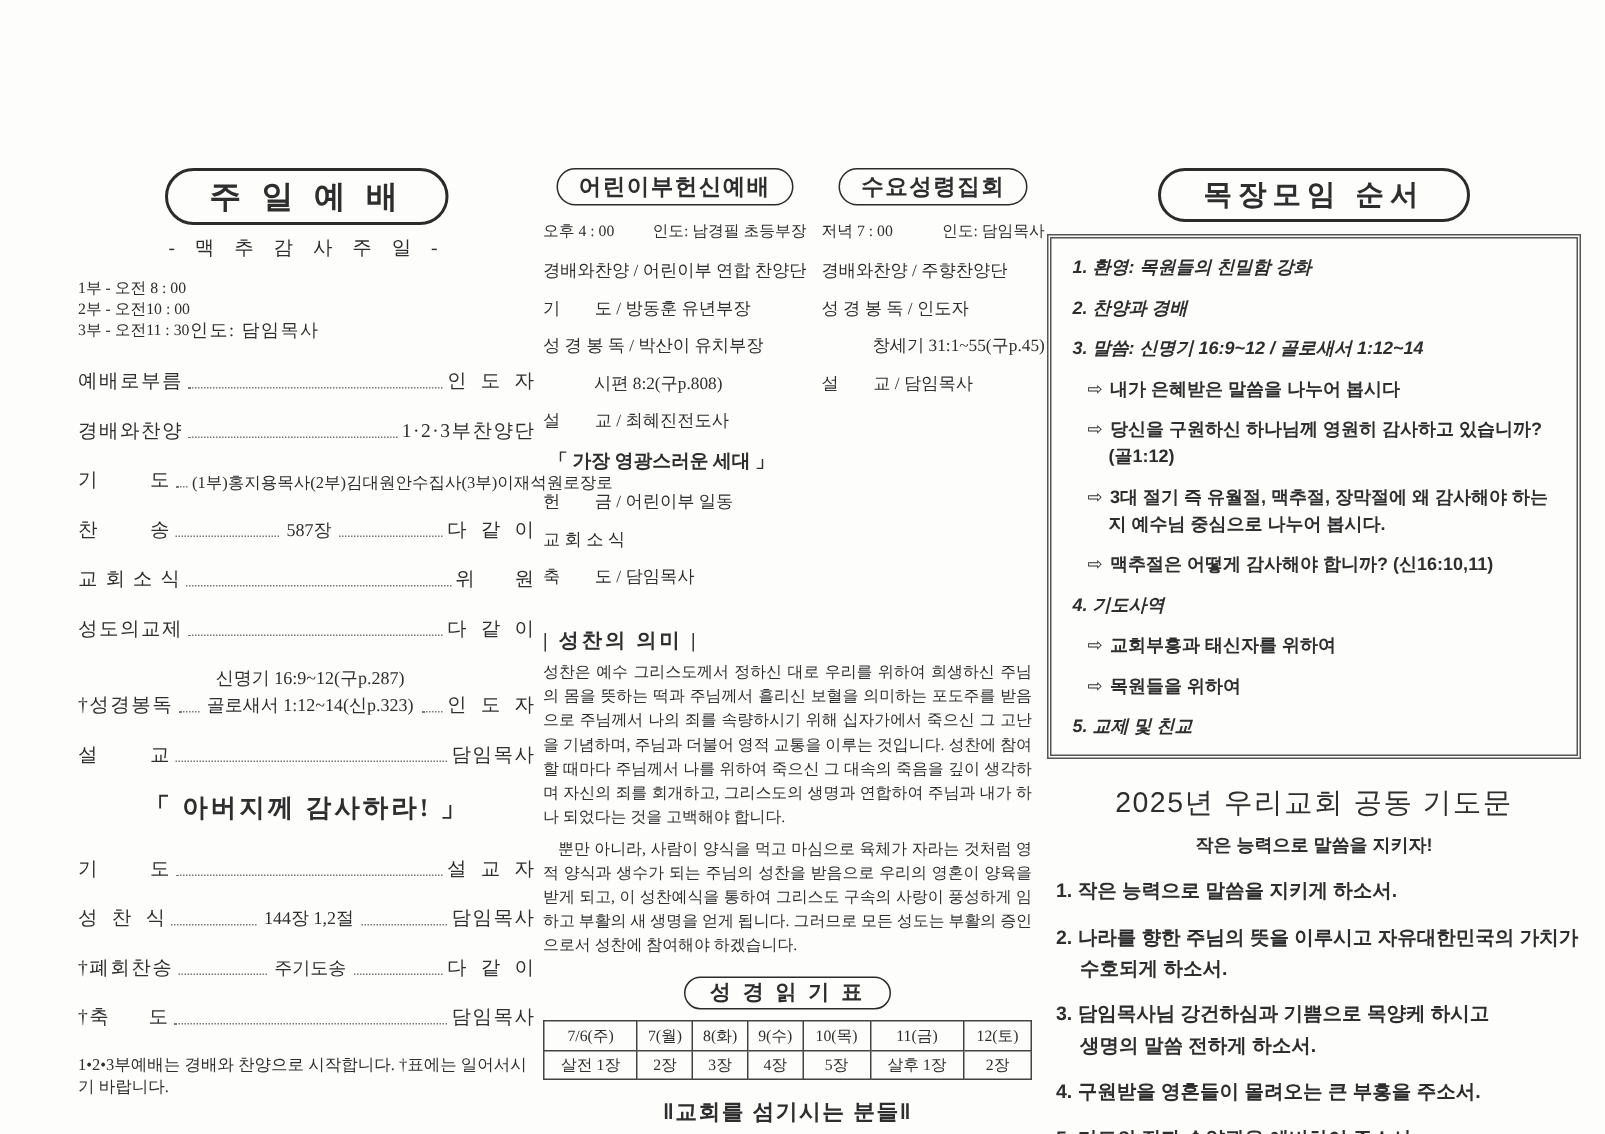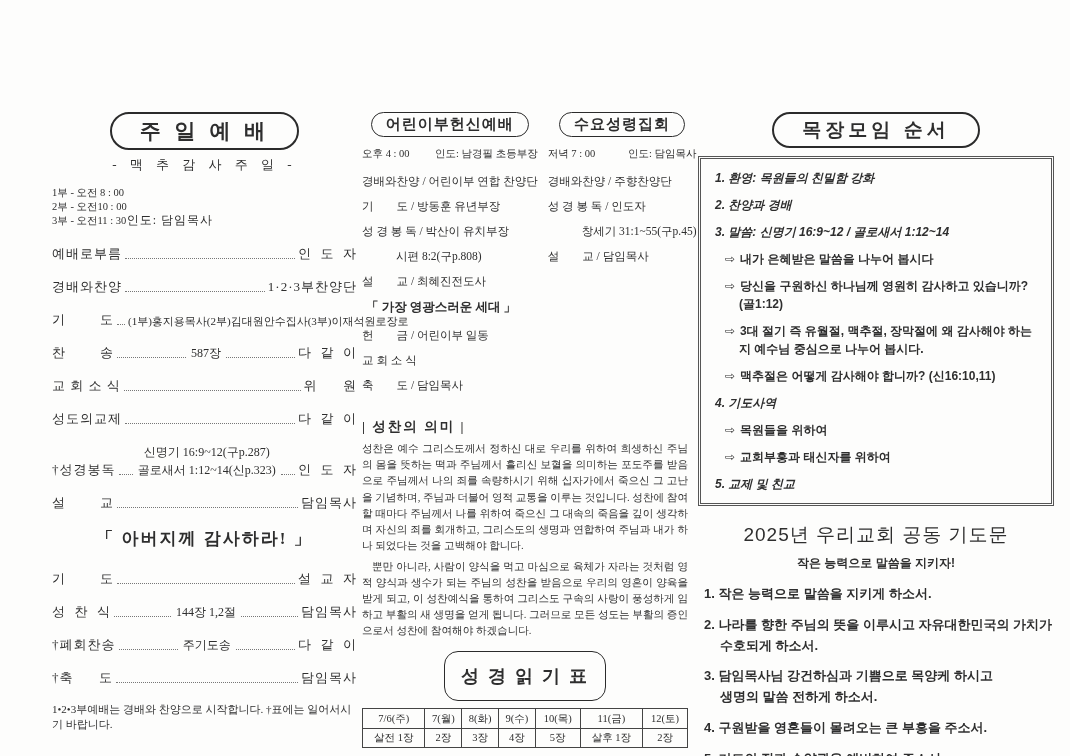--- a/index.html
+++ b/index.html
@@ -13,21 +13,21 @@
   .col-mid{left:362px;width:326px;}
   .col-right{left:698px;width:356px;}
 
   .pill-wrap{text-align:center;}
   .pill{
     display:inline-block;border:2px solid #2b2b2b;border-radius:22px;
     padding:3px 28px;font-weight:bold;font-size:21px;letter-spacing:4px;
     font-family:"Liberation Sans","DejaVu Sans",sans-serif;
   }
   .pill-sm{font-size:15px;padding:2px 14px;letter-spacing:1px;border-width:1.5px;border-radius:16px;}
-  .pill-xs{font-size:18px;padding:12px 16px;letter-spacing:2px;border-width:1.5px;border-radius:14px;}
+  .pill-xs{font-size:14px;padding:1px 16px;letter-spacing:2px;border-width:1.5px;border-radius:14px;}
 
   .subtitle{ text-align:center;font-size:13px;letter-spacing:5px;margin-top:6px;}
 
   .times-row{display:flex;justify-content:flex-start;align-items:flex-end;margin-top:12px;}
   .times{font-size:10.5px;line-height:1.35;white-space:pre-line;}
   .leader{font-size:12px;letter-spacing:1px;}
 
   .wlist{margin-top:16px;}
   .wrow{display:flex;align-items:flex-end;font-size:13px;margin-bottom:15px;}
   .wlabel{white-space:pre;letter-spacing:1px;}
@@ -257,22 +257,22 @@
 
   <div class="mokjang-box">
     <div class="mk-item mk-num">1. 환영: 목원들의 친밀함 강화</div>
     <div class="mk-item mk-num">2. 찬양과 경배</div>
     <div class="mk-item mk-num">3. 말씀: 신명기 16:9~12 / 골로새서 1:12~14</div>
     <div class="mk-item mk-arrow"><span class="arrow">⇨</span><span>내가 은혜받은 말씀을 나누어 봅시다</span></div>
     <div class="mk-item mk-arrow"><span class="arrow">⇨</span><span>당신을 구원하신 하나님께 영원히 감사하고 있습니까?(골1:12)</span></div>
     <div class="mk-item mk-arrow"><span class="arrow">⇨</span><span>3대 절기 즉 유월절, 맥추절, 장막절에 왜 감사해야 하는지 예수님 중심으로 나누어 봅시다.</span></div>
     <div class="mk-item mk-arrow"><span class="arrow">⇨</span><span>맥추절은 어떻게 감사해야 합니까? (신16:10,11)</span></div>
     <div class="mk-item mk-num">4. 기도사역</div>
+    <div class="mk-item mk-arrow"><span class="arrow">⇨</span><span>교회부흥과 태신자를 위하여</span></div>
     <div class="mk-item mk-arrow"><span class="arrow">⇨</span><span>목원들을 위하여</span></div>
-    <div class="mk-item mk-arrow"><span class="arrow">⇨</span><span>교회부흥과 태신자를 위하여</span></div>
     <div class="mk-item mk-num" style="margin-bottom:2px;">5. 교제 및 친교</div>
   </div>
 
   <div class="prayer">
     <div class="prayer-title">2025년 우리교회 공동 기도문</div>
     <div class="prayer-sub">작은 능력으로 말씀을 지키자!</div>
     <div class="prayer-list">
       <div class="prayer-item">1. 작은 능력으로 말씀을 지키게 하소서.</div>
       <div class="prayer-item">2. 나라를 향한 주님의 뜻을 이루시고 자유대한민국의 가치가
 수호되게 하소서.</div>

